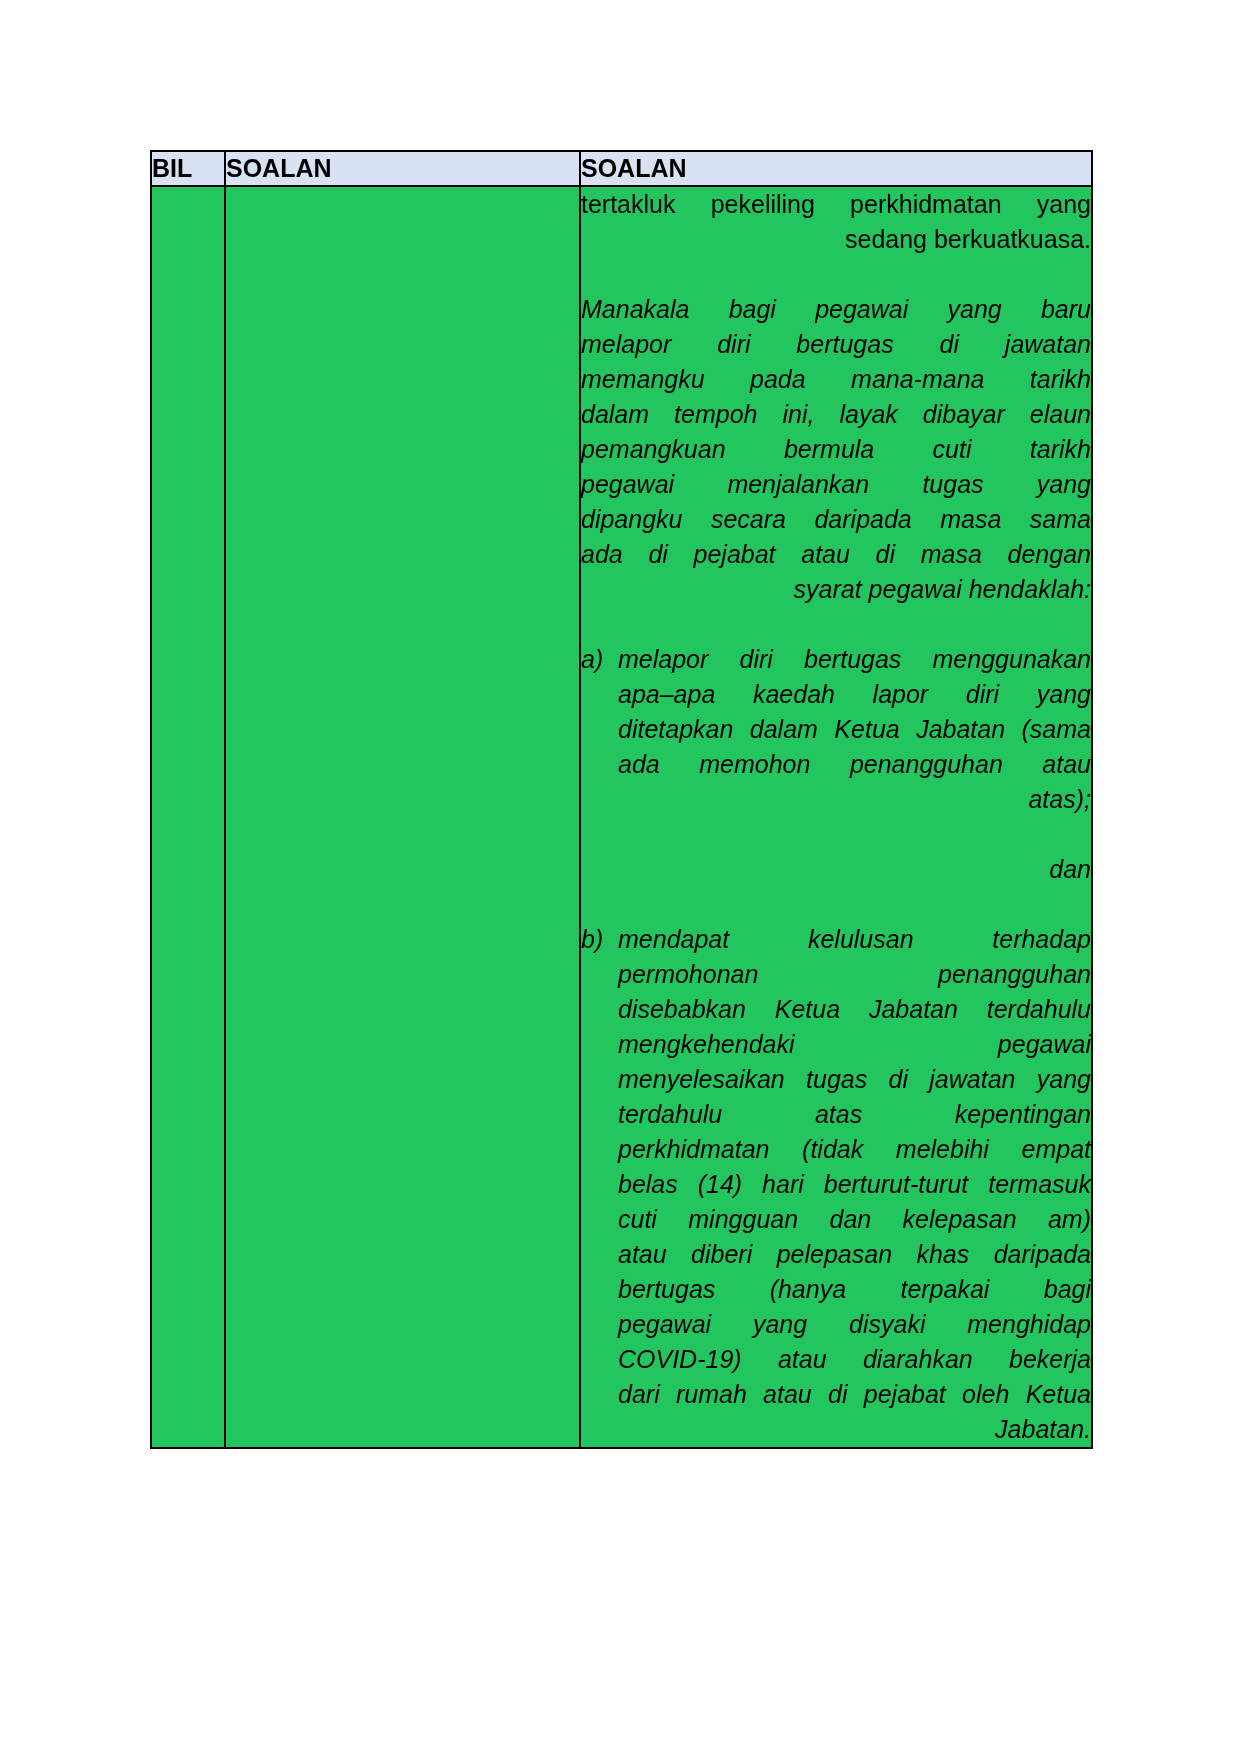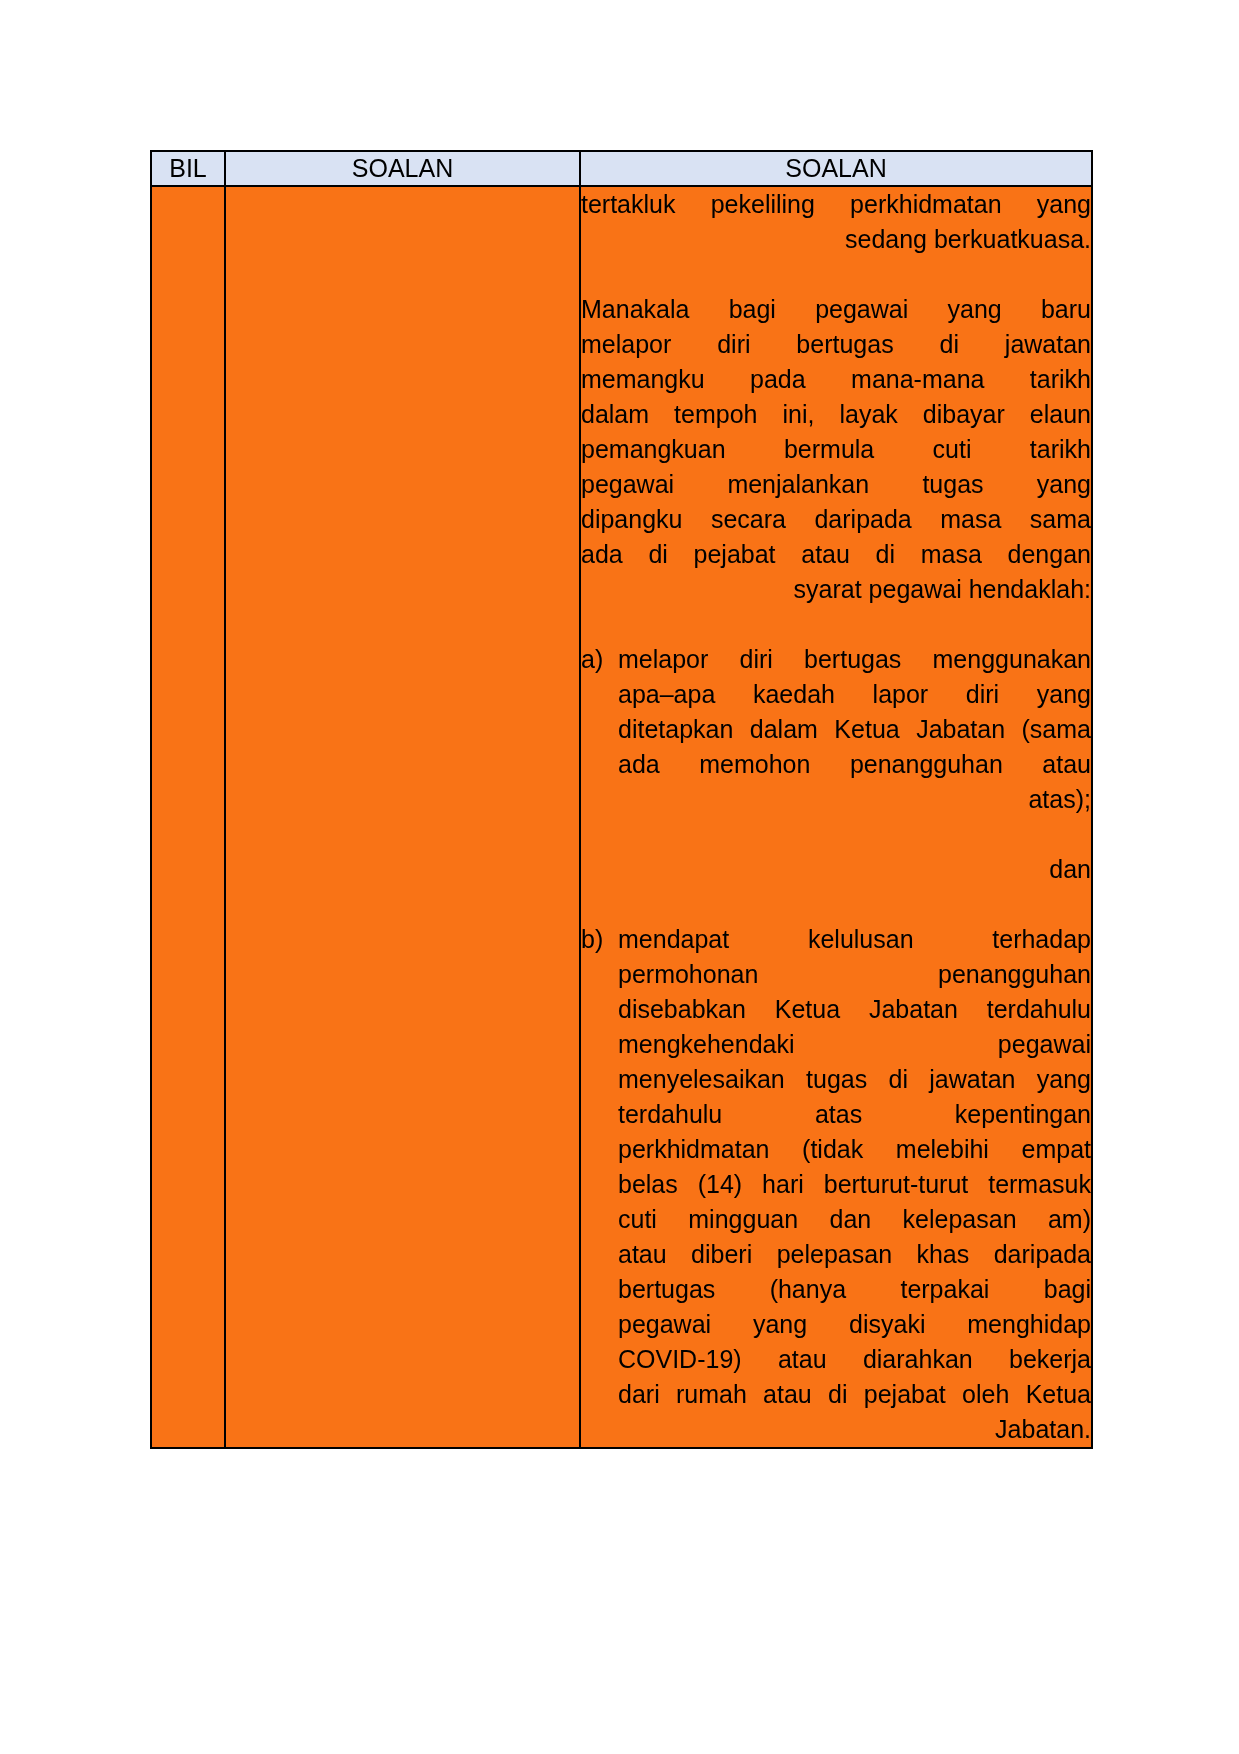--- a/index.html
+++ b/index.html
@@ -30,39 +30,39 @@
     table-layout: fixed;
   }
   .faq-table th, .faq-table td {
     border: 2px solid var(--border-color, #000000);
     padding: 0;
   }
   .faq-table th {
     background: var(--header-bg, #d9e2f3);
     height: 33px;
     font-size: 25px;
-    font-weight: normal;
-    text-align: center;
+    font-weight: bold;
+    text-align: left;
     vertical-align: middle;
     color: var(--text-color, #000000);
   }
   .col-bil    { width: 72px; }
   .col-soalan { width: 353px; }
   .col-jawapan{ width: 510px; }
   .faq-table td {
     vertical-align: top;
-    background: #f97316;
+    background: #22c55e;
   }
   .cell-jawapan {
     padding: 6px 11px 21px 11px;
     font-size: 25px;
     color: var(--text-color, #000000);
   }
   .block { margin: 0; }
-  .block + .block { margin-top: 35px; }
+  .block + .block { margin-top: 35px; font-style: italic; }
   .line {
     line-height: 35px;
     text-align: right;
   }
   .line.j {
     text-align: justify;
     text-align-last: justify;
   }
   .block.list {
     position: relative;

